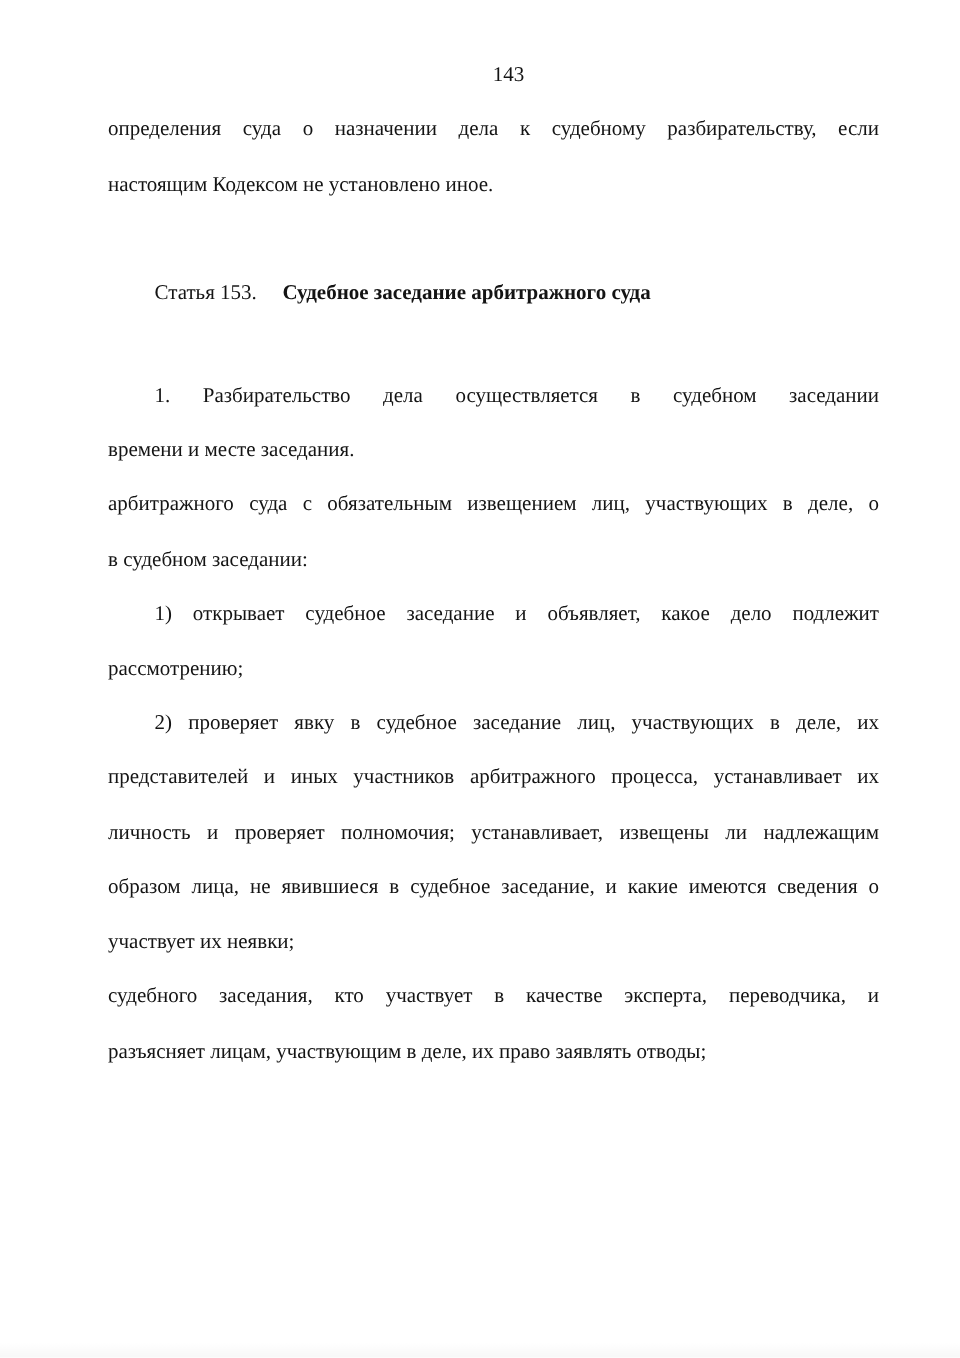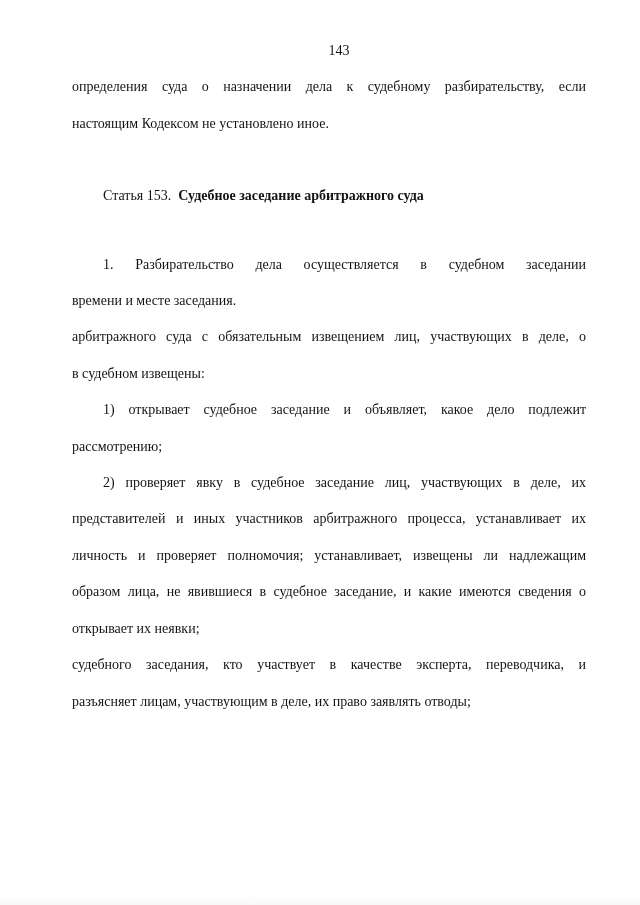--- a/index.html
+++ b/index.html
@@ -58,21 +58,21 @@
     padding-left: 20px;
   }
   .heading {
     margin-top: 36px;
     text-align: left;
     text-align-last: left;
     text-indent: 31px;
   }
   .heading .title-bold {
     font-weight: bold;
-    margin-left: 7px;
+    margin-left: 17px;
   }
   .para-first {
     margin-top: 32px;
   }
 </style>
 </head>
 <body>
 
 <div class="page">
   <div class="content">
@@ -88,34 +88,34 @@
       <span>Статья 153.</span><span class="title-bold">Судебное заседание арбитражного суда</span>
     </div>
 
     <div class="para-first">
       <div class="line j ind">1. Разбирательство дела осуществляется в судебном заседании</div>
       <div class="line l">времени и месте заседания.</div>
       <div class="line j">арбитражного суда с обязательным извещением лиц, участвующих в деле, о</div>
     </div>
 
     <div>
-      <div class="line l">в судебном извещены:</div>
+      <div class="line l">в судебном заседании:</div>
     </div>
 
     <div>
       <div class="line j ind">1) открывает судебное заседание и объявляет, какое дело подлежит</div>
       <div class="line l">рассмотрению;</div>
     </div>
 
     <div>
       <div class="line j ind">2) проверяет явку в судебное заседание лиц, участвующих в деле, их</div>
       <div class="line j">представителей и иных участников арбитражного процесса, устанавливает их</div>
       <div class="line j">личность и проверяет полномочия; устанавливает, извещены ли надлежащим</div>
       <div class="line j">образом лица, не явившиеся в судебное заседание, и какие имеются сведения о</div>
-      <div class="line l">открывает их неявки;</div>
+      <div class="line l">участвует их неявки;</div>
     </div>
 
 
     <div>
       <div class="line j">судебного заседания, кто участвует в качестве эксперта, переводчика, и</div>
       <div class="line l">разъясняет лицам, участвующим в деле, их право заявлять отводы;</div>
     </div>
 
   </div>
 </div>

